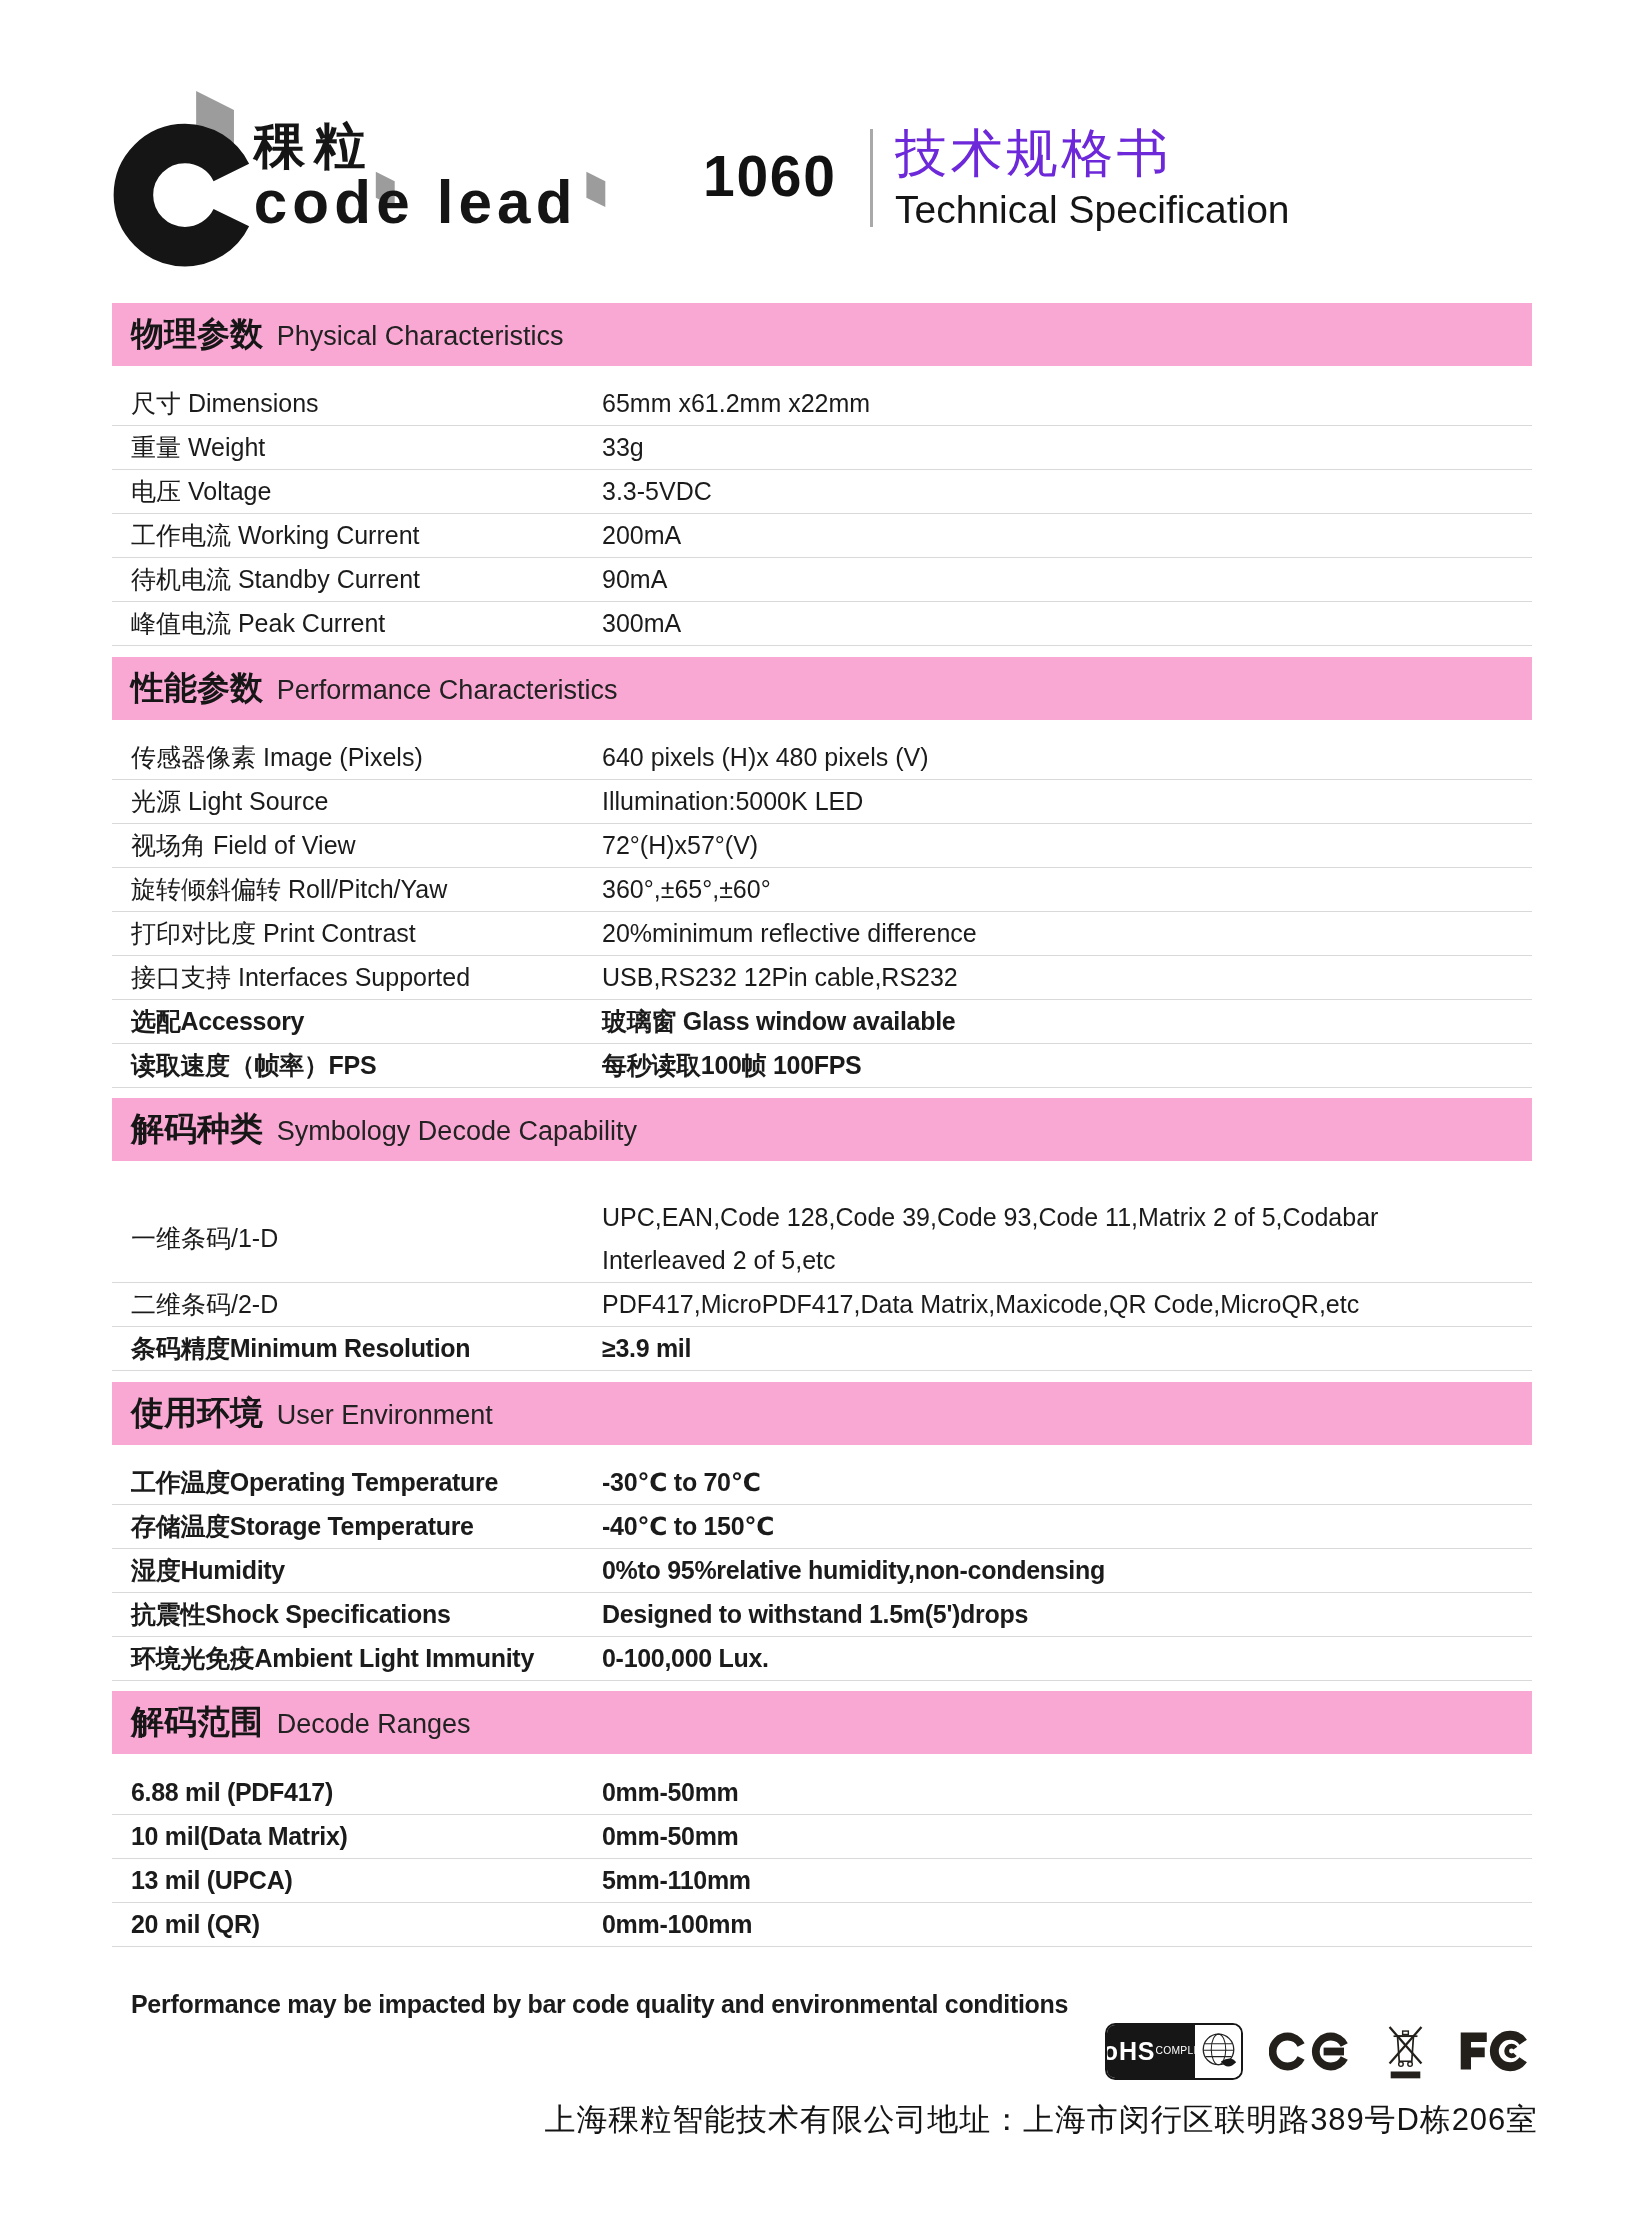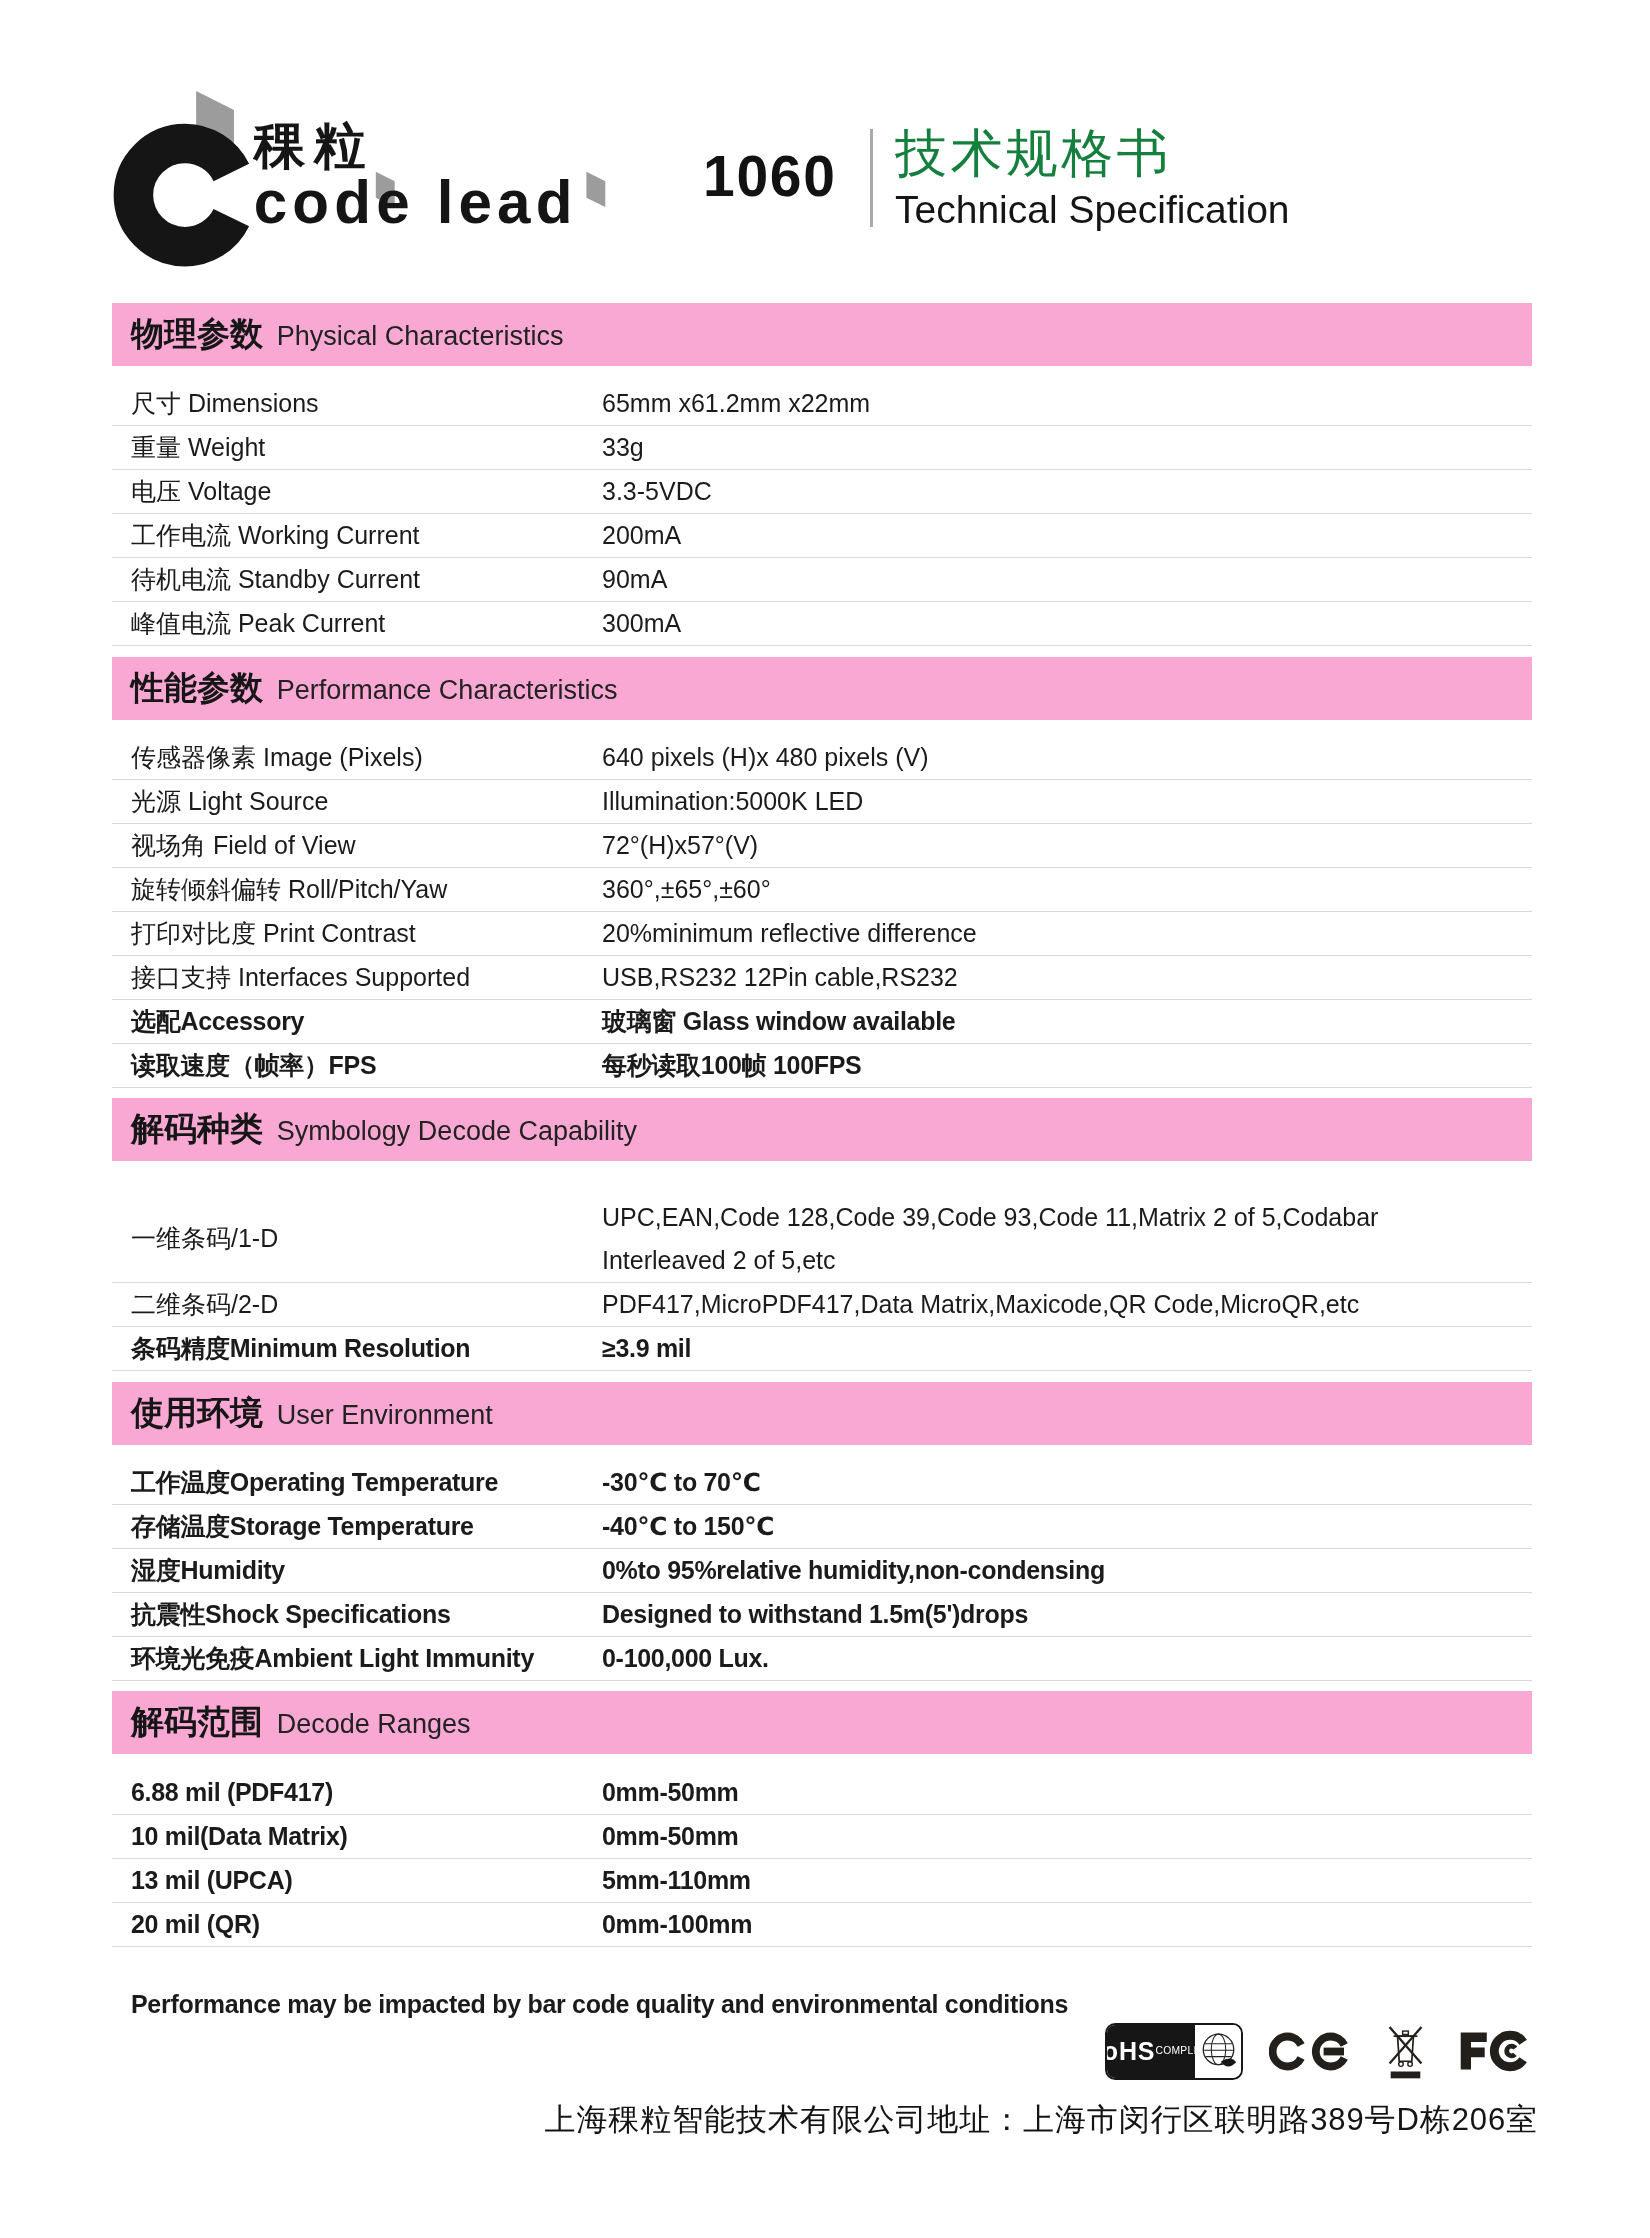--- a/index.html
+++ b/index.html
@@ -4,21 +4,21 @@
 <style>
   html,body{margin:0;padding:0;background:#ffffff;}
   .page{
     position:relative;width:1650px;height:2239px;background:#ffffff;overflow:hidden;
     font-family:"Liberation Sans","DejaVu Sans",sans-serif;color:#1b1b1b;
   }
   
   .logo{position:absolute;left:105px;top:67px;width:533px;height:202px;}
   .model{position:absolute;left:703px;top:148px;font-size:57px;line-height:57px;font-weight:bold;letter-spacing:1.7px;color:#121212;}
   .vline{position:absolute;left:870px;top:129px;width:2.6px;height:98px;background:#a9a9a9;}
-  .title-cn{position:absolute;left:895px;top:125px;font-size:52px;line-height:57px;letter-spacing:3.4px;color:#15803d;}
+  .title-cn{position:absolute;left:895px;top:125px;font-size:52px;line-height:57px;letter-spacing:3.4px;color:#6d28d9;}
   .title-en{position:absolute;left:895px;top:189px;font-size:39px;line-height:41px;color:#151515;}
   
   .main{position:absolute;left:112px;top:303px;width:1420px;}
   .section{margin:0;}
   .section + .section{margin-top:10.3px;}
   .bar{height:63px;background:#f9a8d4;display:flex;align-items:center;padding-left:19px;box-sizing:border-box;}
   .bar-inner{display:flex;align-items:baseline;gap:13.8px;}
   .bar-cn{font-size:33px;font-weight:bold;color:#161616;}
   .bar-en{font-size:27px;color:#222222;}
   .rows{padding-top:16.3px;}

